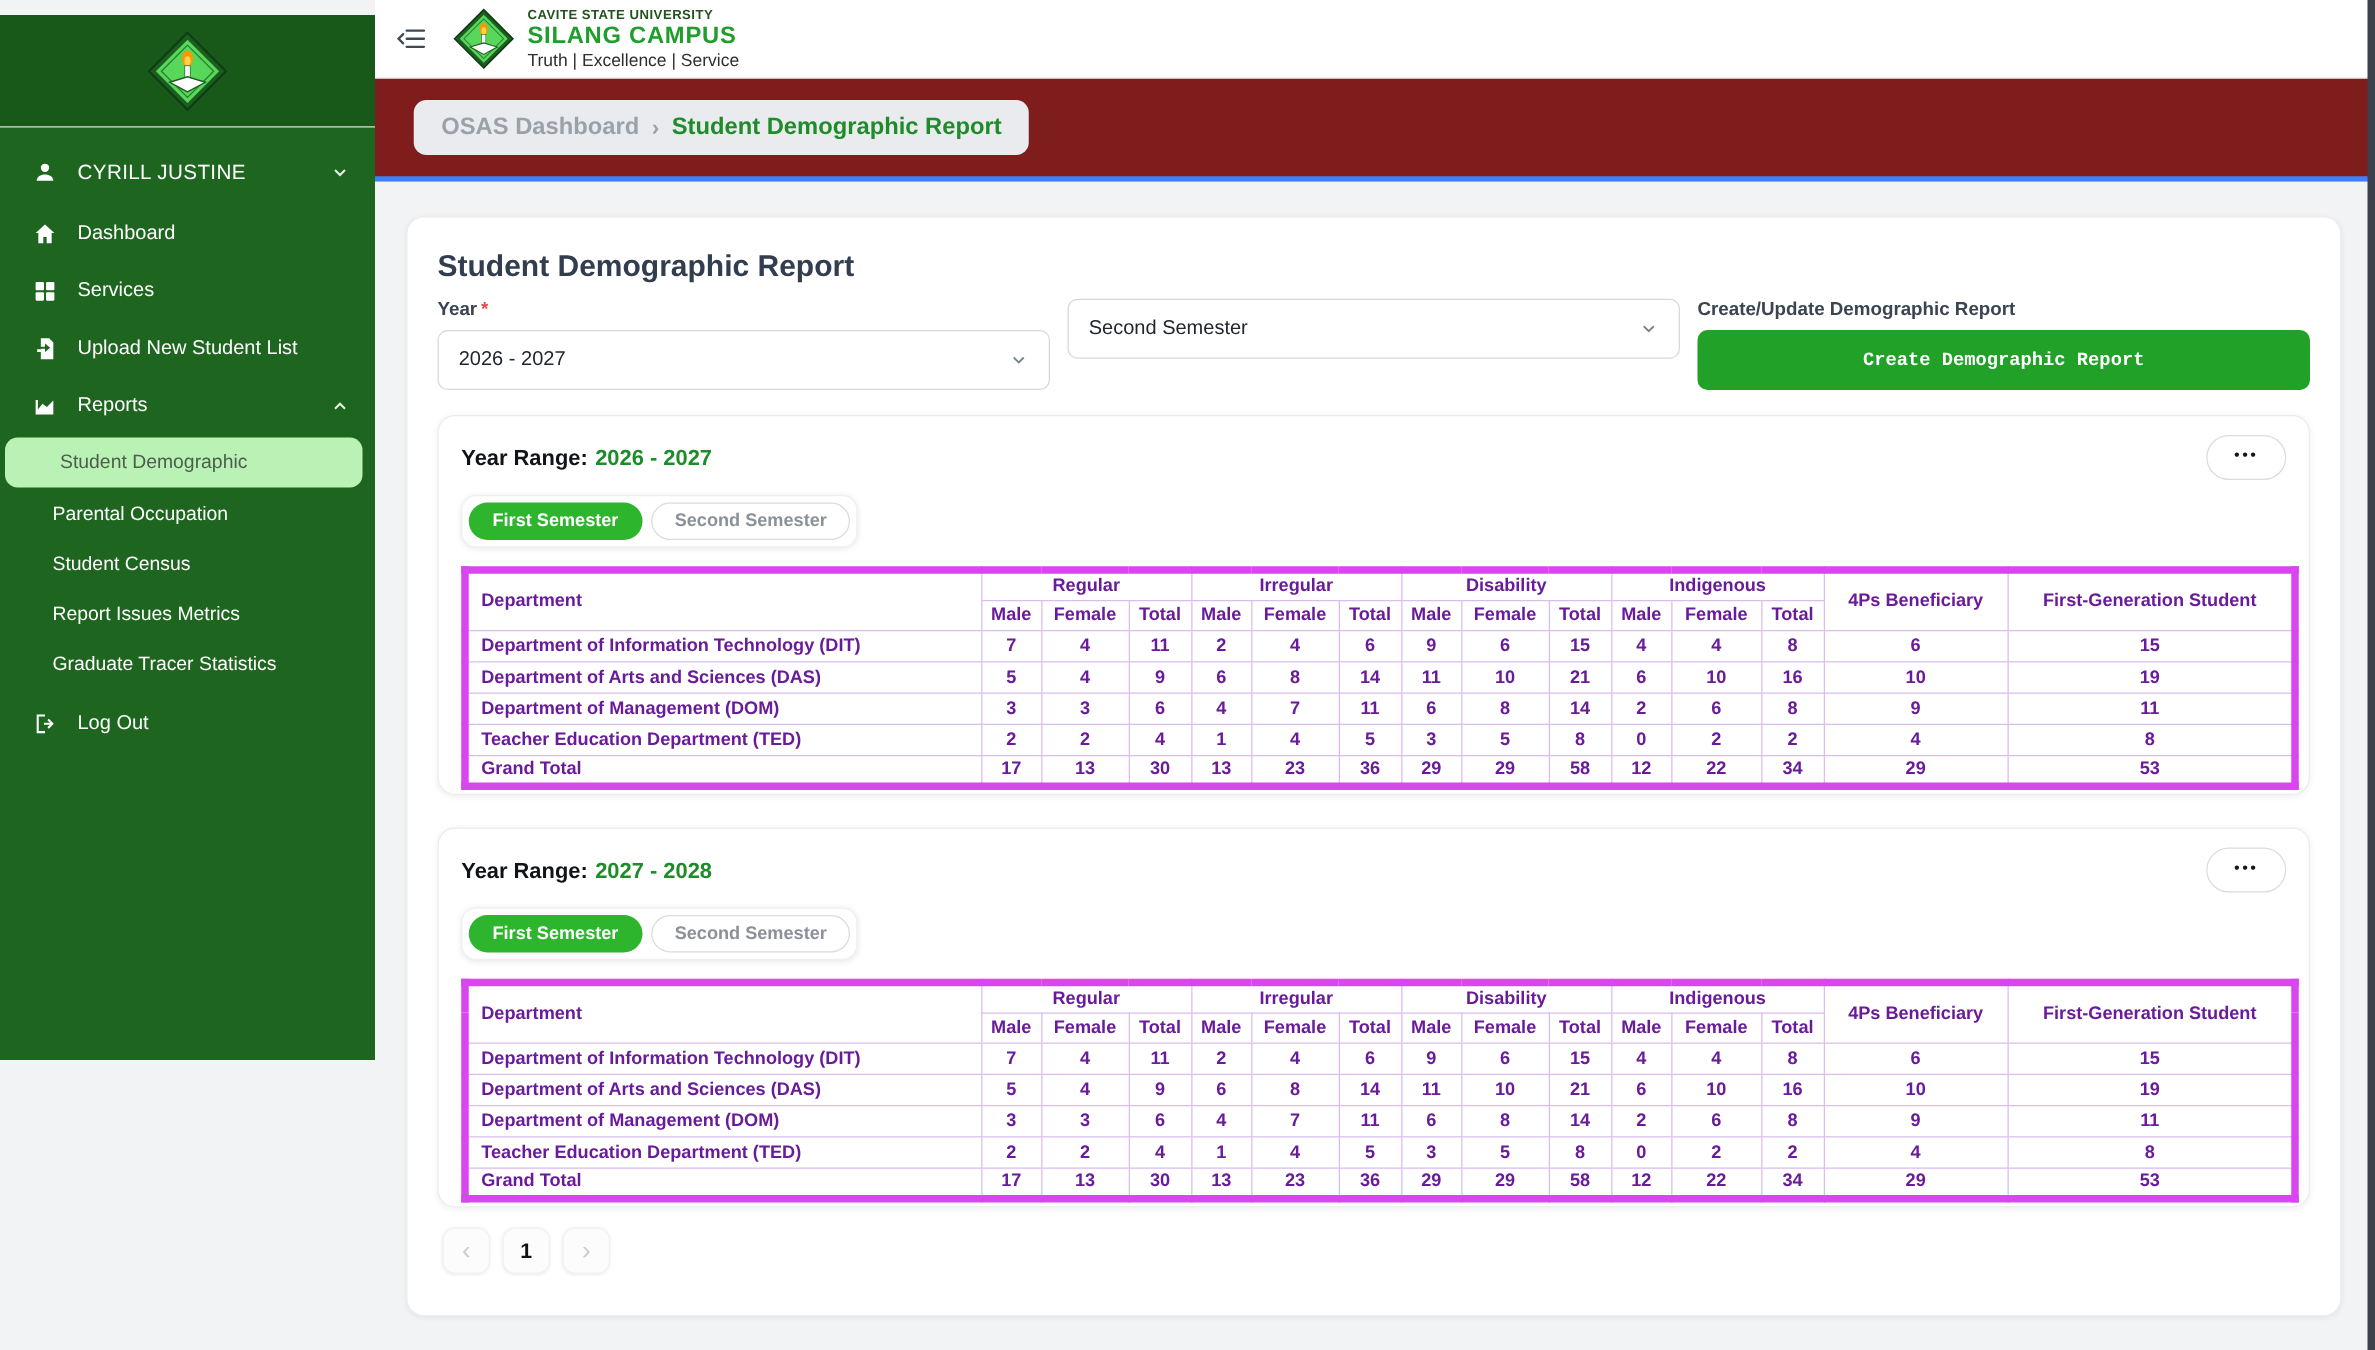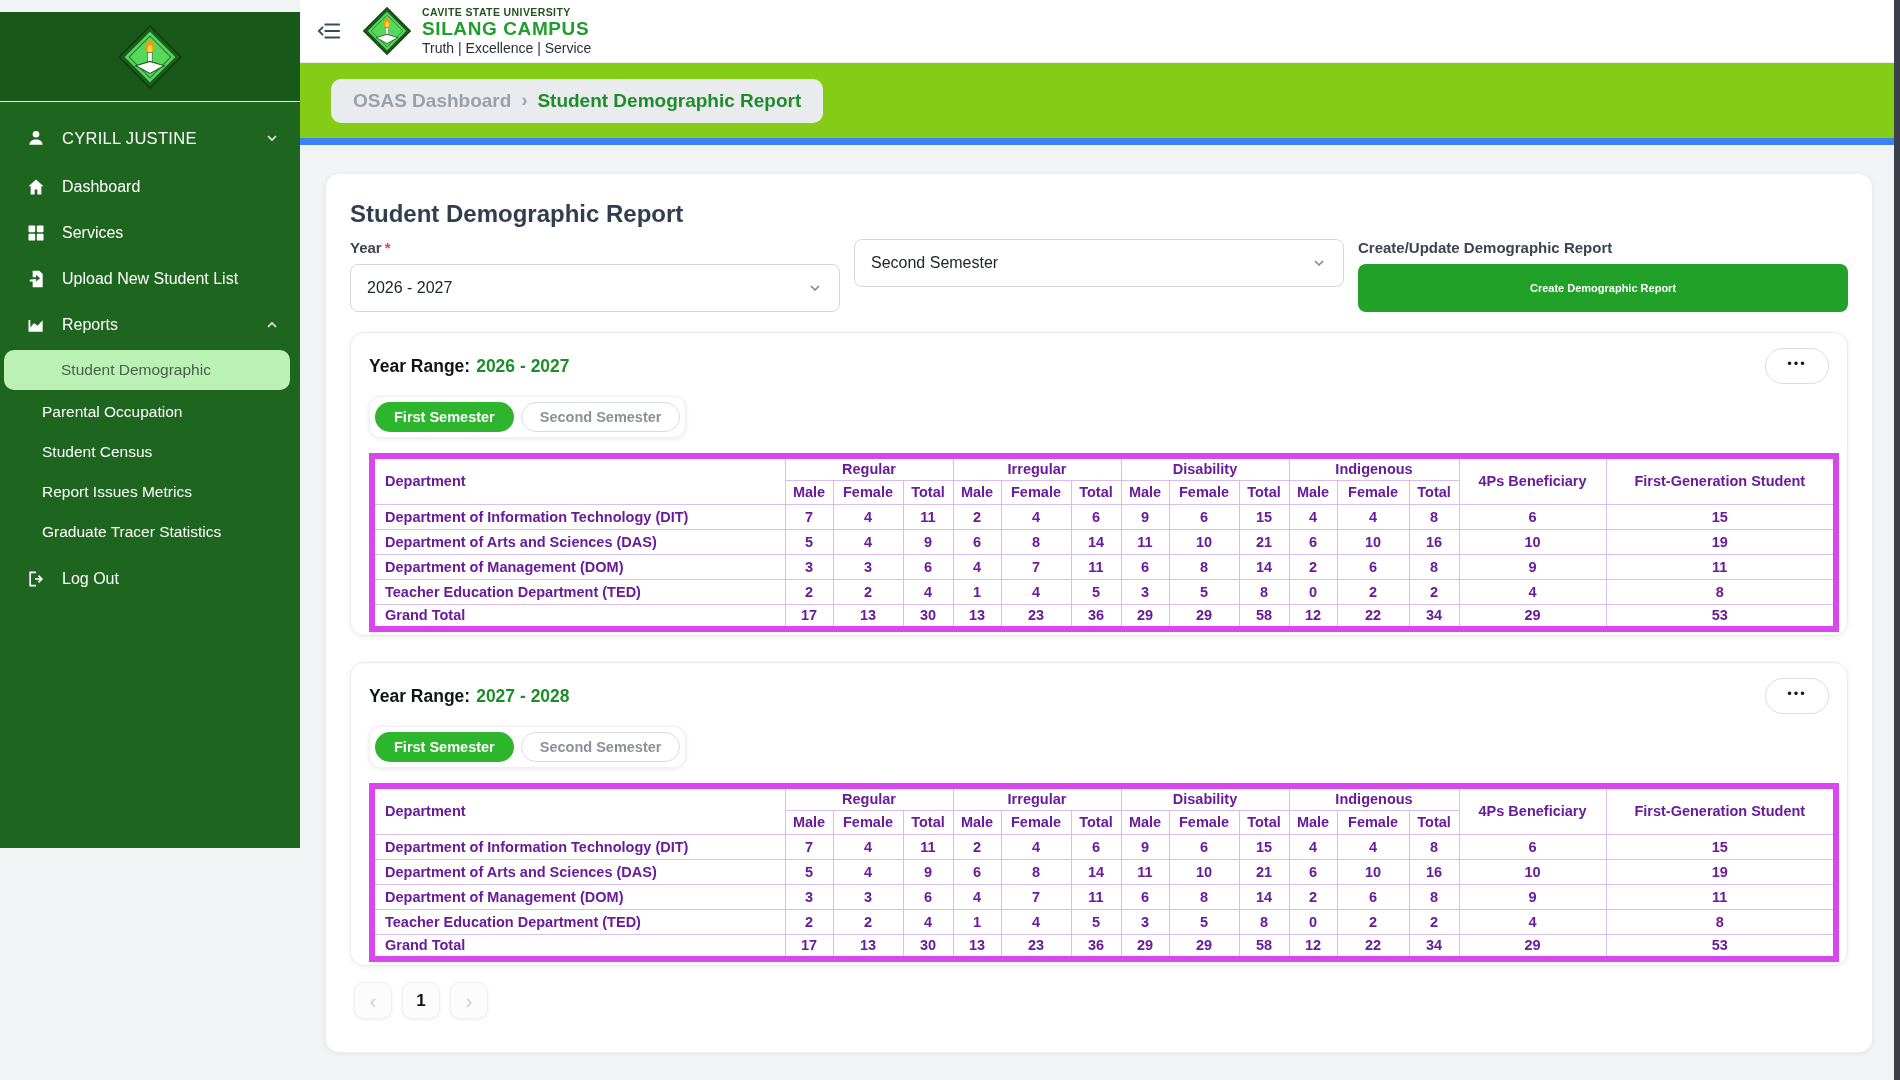--- a/index.html
+++ b/index.html
@@ -8,48 +8,48 @@
 
   
   .sidebar { width:300px; height:836px; background:#1e661f; color:#fff; flex-shrink:0; display:flex; flex-direction:column;margin-top:12px; }
   .sidebar-logo-block { height:90px; background:#18591a; display:flex; align-items:center; justify-content:center; border-bottom:1px solid rgba(255,255,255,.85); }
   .side-nav { padding-top:10px; }
   .nav-item { display:flex; align-items:center; gap:16px; padding:13px 20px 13px 26px; font-size:16px; cursor:pointer; }
   .nav-item svg { width:20px; height:20px; flex-shrink:0; }
   .nav-item .chev { margin-left:auto; width:16px; height:16px; opacity:.9; }
   .user-row { font-size:16.5px; letter-spacing:.3px; padding-top:16px; padding-bottom:16px; }
   .sub-item { padding:11px 12px 11px 42px; font-size:15.5px; cursor:pointer; }
-  .sub-item.active { background:#b9f2b4; color:#4d5d4d; border-radius:10px; margin:2px 10px 2px 4px; padding-left:57px; }
+  .sub-item.active { background:#b9f2b4; color:#4d5d4d; border-radius:10px; margin:2px 10px 2px 4px; padding-left:44px; }
   .logout-row { margin-top:4px; }
 
   
   .main { flex:1; display:flex; flex-direction:column; min-width:0; }
   .topbar { height:63px; background:#fff; border-bottom:1px solid #e7e9ec; display:flex; align-items:center; padding-left:14px; gap:18px; }
   .toggle-btn { width:30px; height:30px; display:flex; align-items:center; justify-content:center; cursor:pointer; }
   .brand { display:flex; align-items:center; gap:10px; }
   .brand-text { display:flex; flex-direction:column; line-height:1.15; }
   .brand-l1 { font-size:10.5px; font-weight:bold; color:#23531f; letter-spacing:.4px; }
   .brand-l2 { font-size:19px; font-weight:bold; color:#1f9e2c; letter-spacing:.6px; }
   .brand-l3 { font-size:14px; font-weight:normal; color:#2b2f33; }
-  .crumb-strip { height:82px; background:#84cc16; border-bottom:7px solid #3b82f6; display:flex; align-items:center; padding-left:31px; }
+  .crumb-strip { height:82px; background:#7f1d1d; border-bottom:4px solid #3b82f6; display:flex; align-items:center; padding-left:31px; }
   .crumb-pill { background:#e9ebee; border-radius:10px; padding:11px 22px; display:flex; align-items:center; gap:10px; font-size:19px; font-weight:bold; }
   .crumb-parent { color:#9aa1a9; cursor:pointer; }
   .crumb-sep { color:#9aa1a9; font-size:18px; }
   .crumb-current { color:#1f8c2a; }
 
   .content { flex:1; padding:28px 0 0 25px; }
   .big-card { width:1548px; height:880px; background:#fff; border:1px solid #eceef1; border-radius:14px; box-shadow:0 1px 4px rgba(0,0,0,.06); padding:26px 24px; }
   .page-title { font-size:24px; font-weight:bold; color:#323e4f; }
 
   .form-grid { display:grid; grid-template-columns:1fr 1fr 1fr; gap:14px; margin-top:11px; }
   .field-label { font-size:15px; font-weight:bold; color:#3b4450; margin-bottom:8px; }
   .req { color:#e5484d; margin-left:3px; }
   .select-box { height:48px; border:1px solid #d4d8dd; border-radius:8px; background:#fff; display:flex; align-items:center; justify-content:space-between; padding:0 16px; font-size:16px; color:#20262e; cursor:pointer; }
   .select-box svg { width:16px; height:16px; }
-  .create-btn { height:48px; width:100%; background:#21a127; border:none; border-radius:8px; color:#fff; font-size:11px; font-weight:bold; cursor:pointer; font-family:Liberation Sans, sans-serif; }
+  .create-btn { height:48px; width:100%; background:#21a127; border:none; border-radius:8px; color:#fff; font-size:15px; font-weight:bold; cursor:pointer; font-family:Liberation Mono, monospace; }
 
   .report-card { border:1px solid #e9ebee; border-radius:14px; box-shadow:0 1px 5px rgba(0,0,0,.07); padding:15px 18px; margin-top:20px; height:304px; position:relative; }
   .report-card.second { margin-top:26px; }
   .rep-head { display:flex; align-items:center; justify-content:space-between; }
   .year-range { font-size:17.5px; font-weight:bold; color:#101418; }
   .year-range .yr-val { color:#1f8c2a; margin-left:6px; }
   .dots-btn { width:64px; height:36px; border:1.5px solid #d9dce0; border-radius:18px; background:#fff; color:#15181c; font-size:13px; letter-spacing:2px; cursor:pointer; display:flex; align-items:center; justify-content:center; padding-bottom:6px; }
   .tabs-wrap { display:inline-flex; gap:7px; padding:5px; border:1px solid #eef0f2; border-radius:12px; box-shadow:0 1px 5px rgba(0,0,0,.09); margin-top:12px; background:#fff; }
   .tab { padding:7px 19px; border-radius:18px; font-size:14.5px; font-weight:bold; cursor:pointer; }
   .tab.active { background:#2eb52e; color:#fff; }

